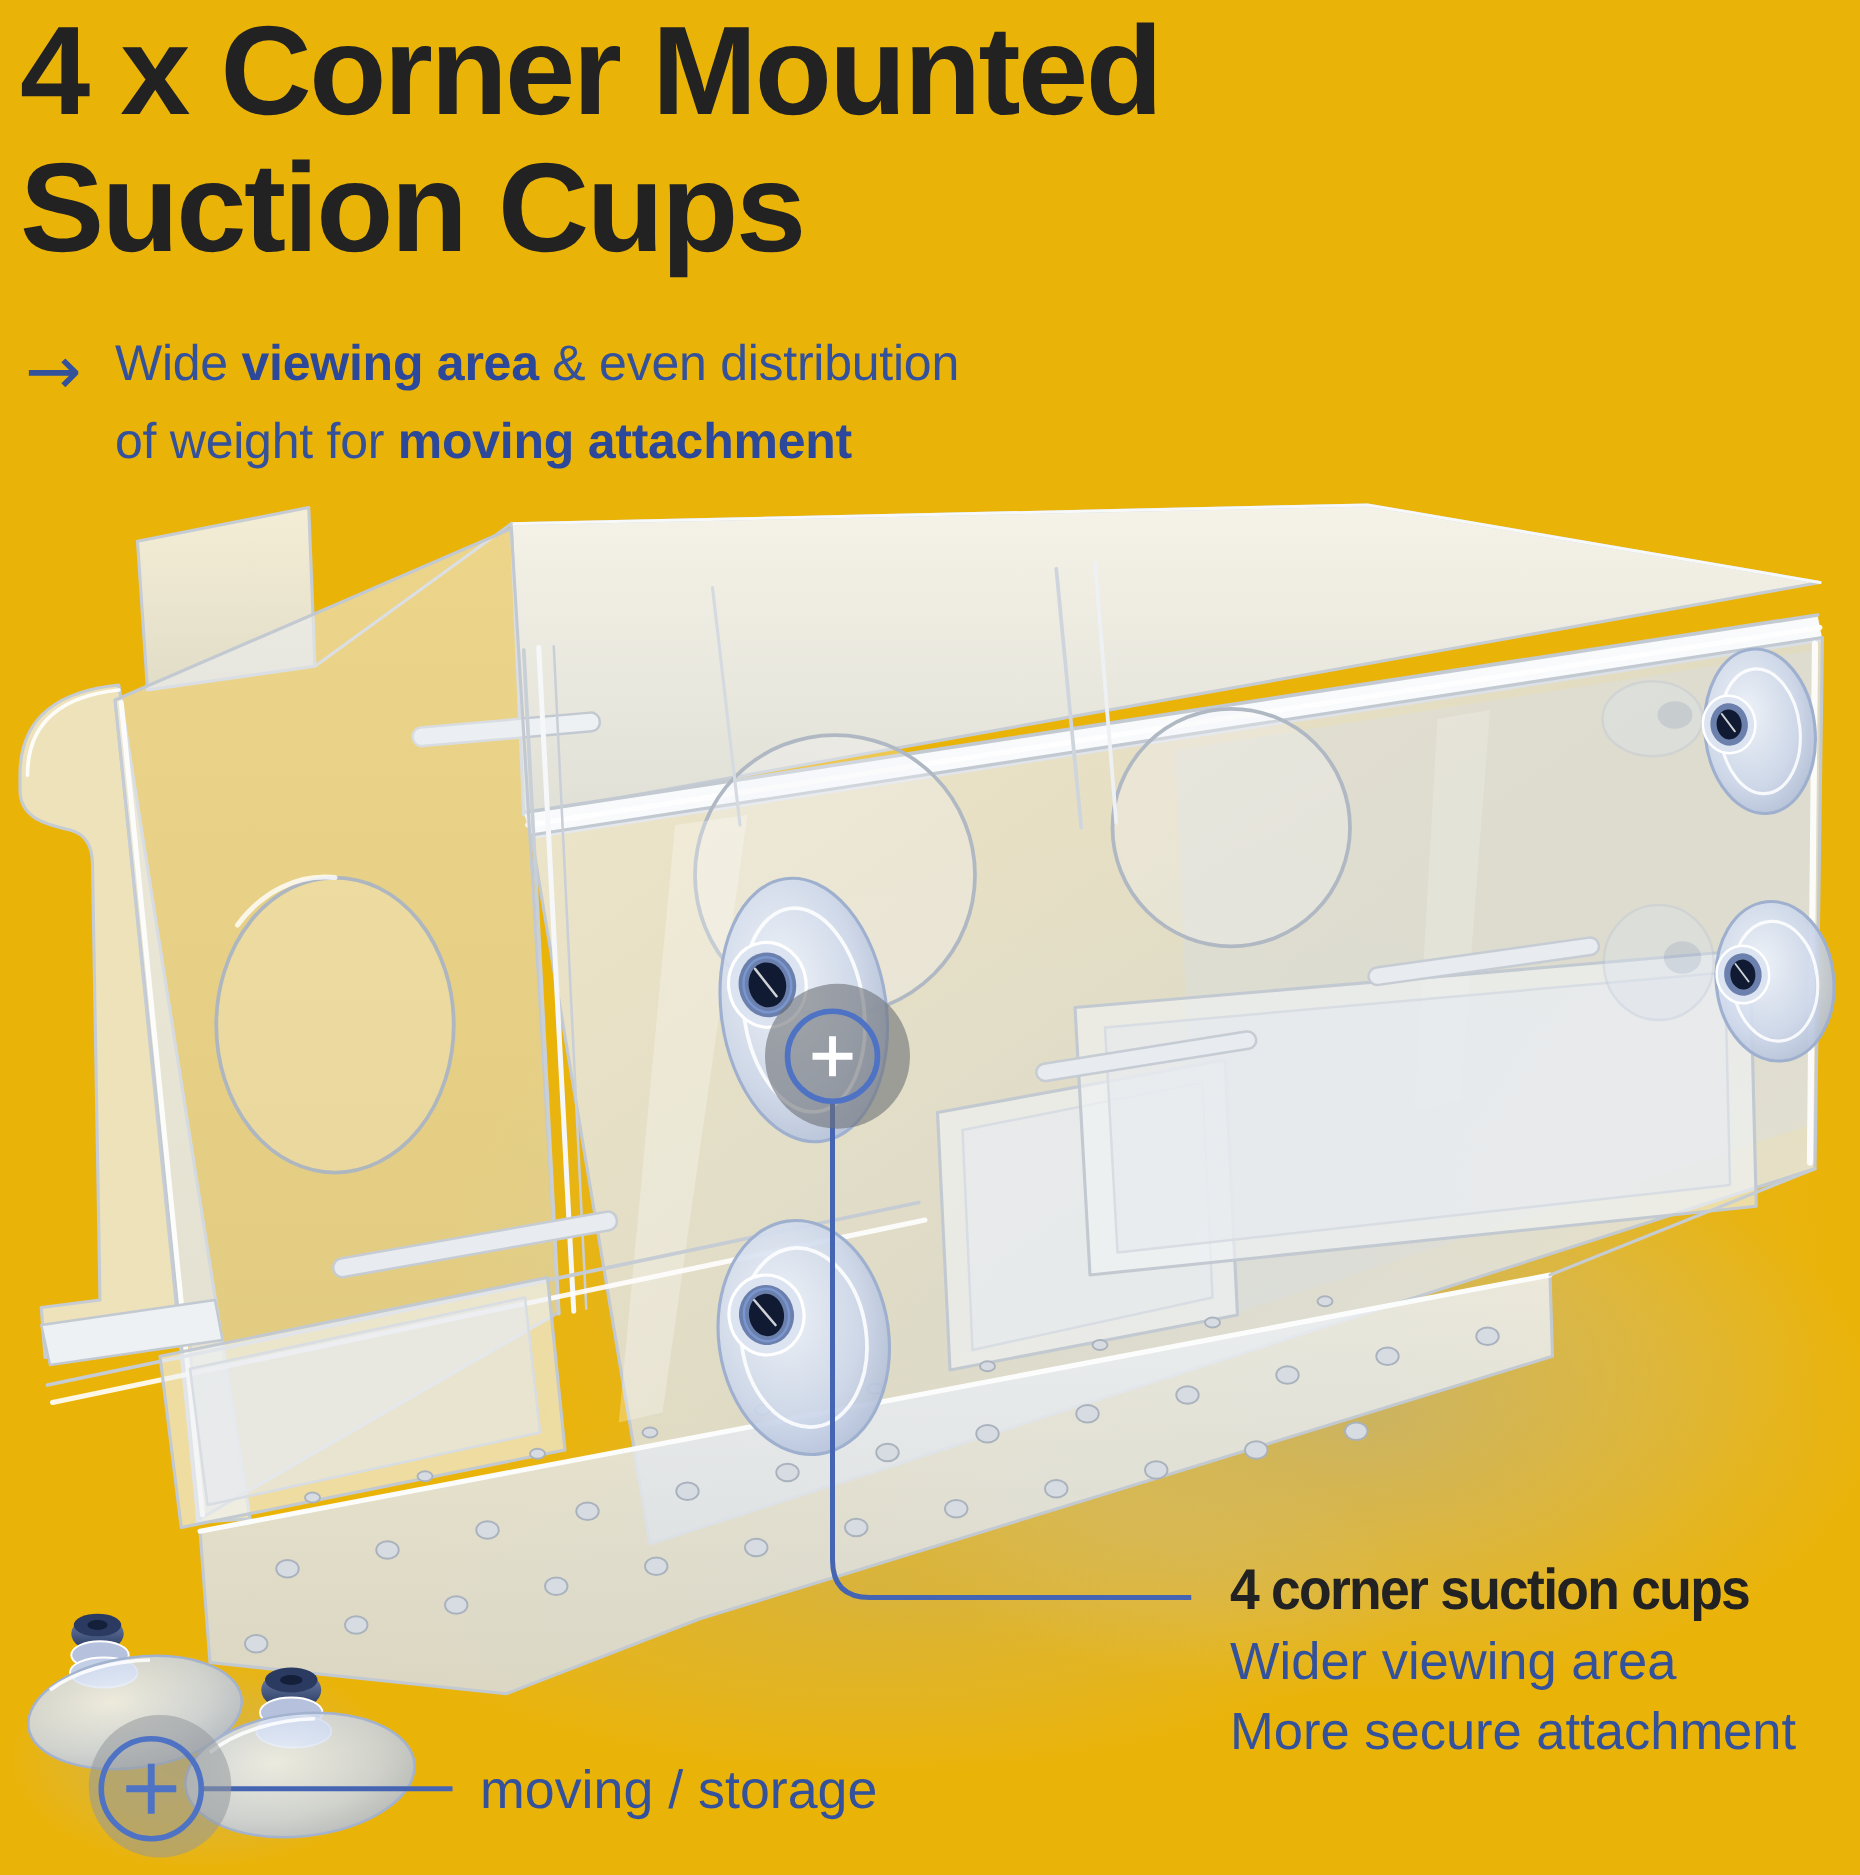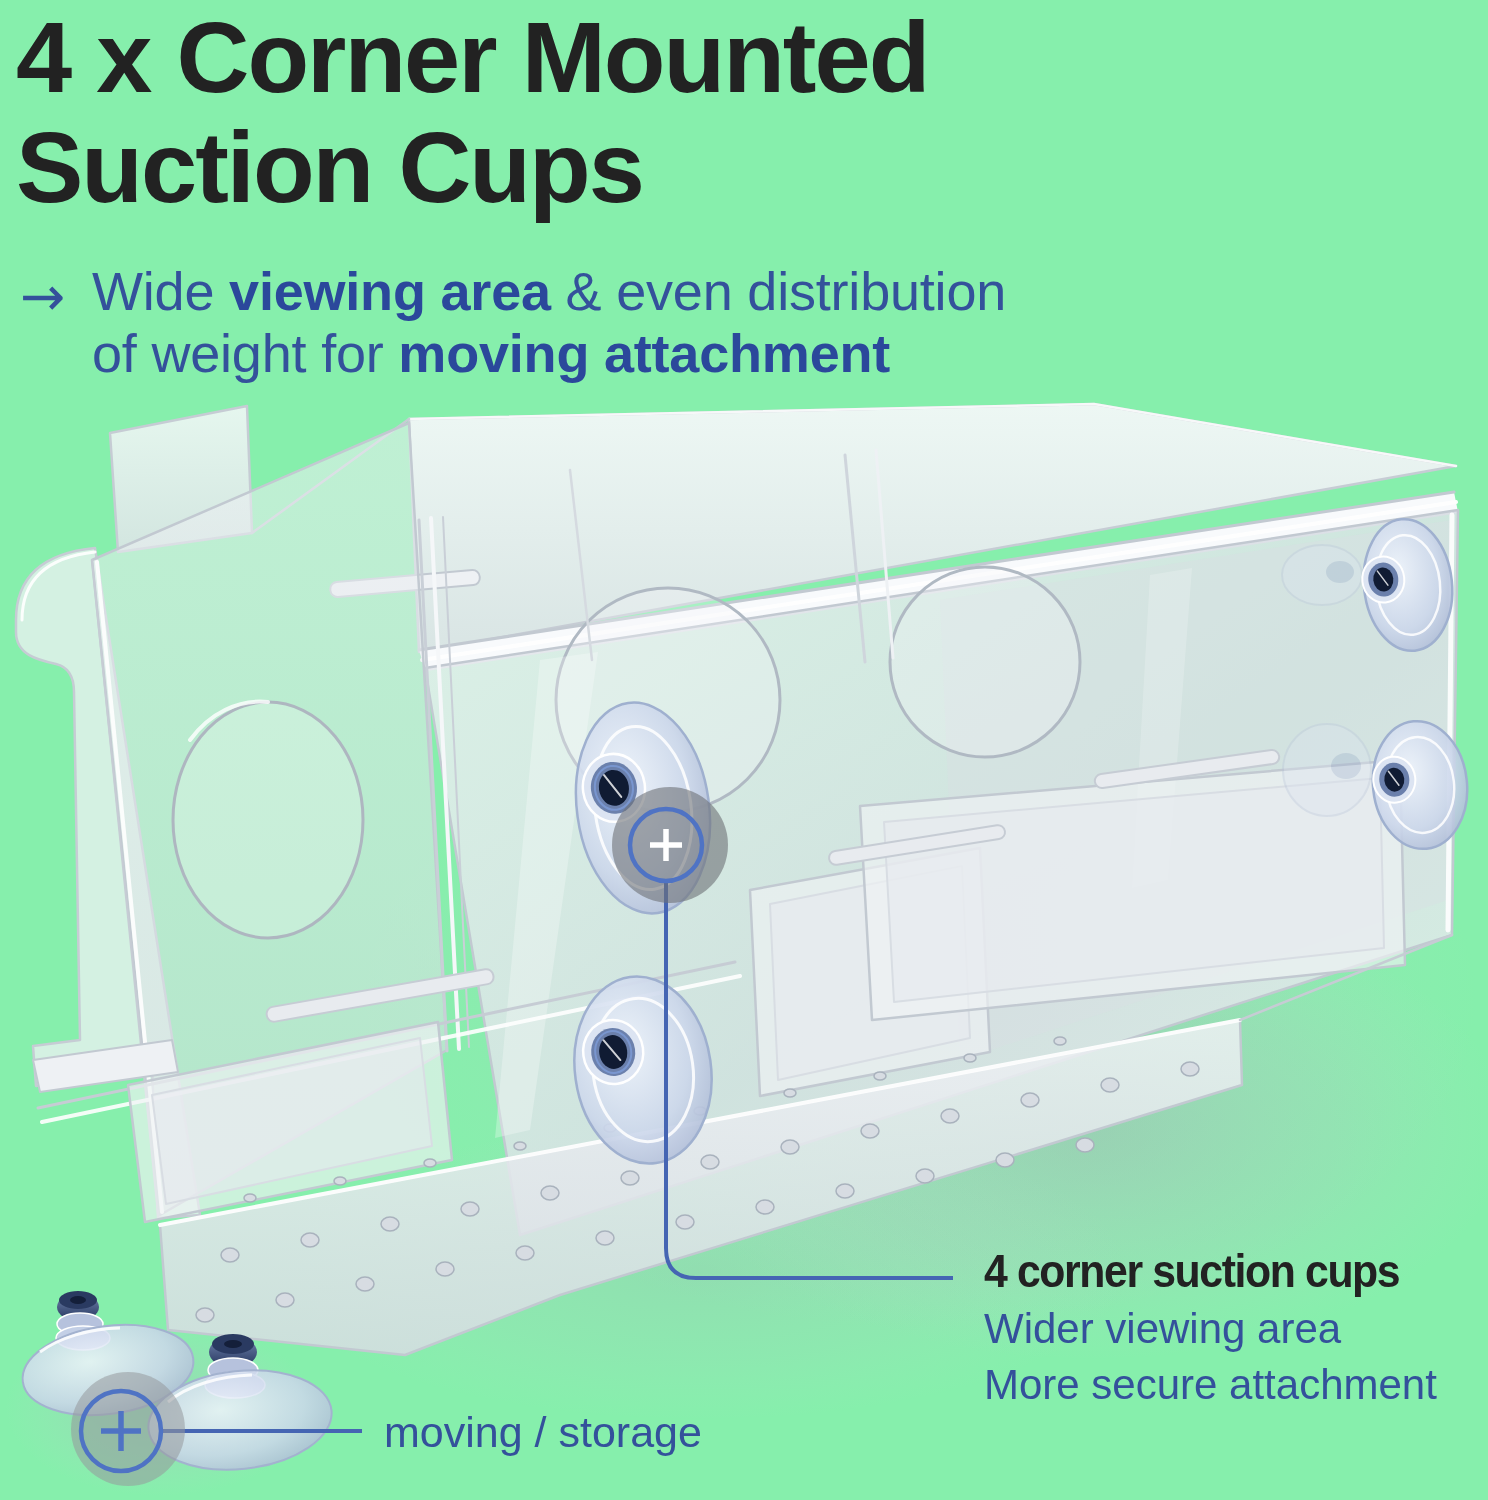--- a/index.html
+++ b/index.html
@@ -5,37 +5,37 @@
   :root{
     --title:#222222;
     --blue-text:#34519B;
     --blue-bold:#2B489B;
     --marker-ring:#4F73C4;
     --leader-line:#4565B3;
   }
   html,body{margin:0;padding:0;background:#888;}
   .canvas{
     position:relative;width:1488px;height:1500px;margin:0 auto;
-    background:#86efac;overflow:hidden;
+    background:#eab308;overflow:hidden;
     font-family:"Liberation Sans",sans-serif;
   }
   .abs{position:absolute;}
   .page-title{
     left:16px;top:2px;
     font-size:101px;line-height:110px;font-weight:800;
     letter-spacing:-2px;color:var(--title);white-space:nowrap;
   }
   .subtitle-arrow{
     left:20px;top:270px;
     font-family:"DejaVu Sans",sans-serif;
     font-size:54px;line-height:54px;color:var(--blue-text);
   }
   .subtitle{
     left:92px;top:260px;
-    font-size:54px;line-height:62px;color:var(--blue-text);
+    font-size:40px;line-height:62px;color:var(--blue-text);
     letter-spacing:-0.2px;white-space:nowrap;
   }
   .subtitle b{font-weight:700;color:var(--blue-bold);}
   .product-svg{left:0;top:0;width:1488px;height:1500px;}
   .callout-corner{
     left:984px;top:1244px;width:520px;
   }
   .callout-corner .heading{
     font-size:46px;font-weight:700;color:#222222;
     letter-spacing:-1.5px;white-space:nowrap;

